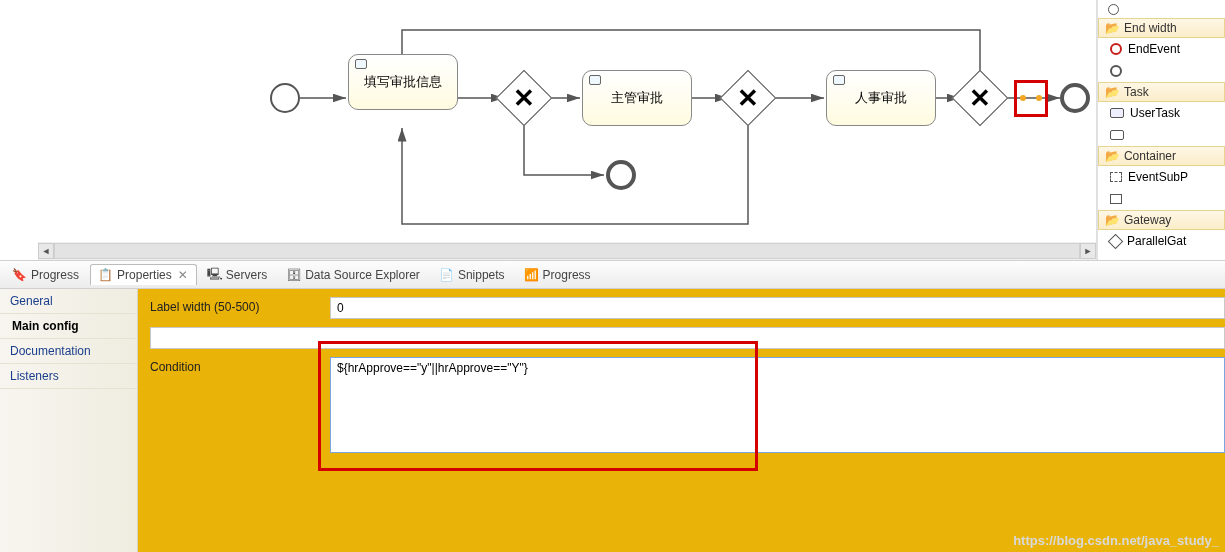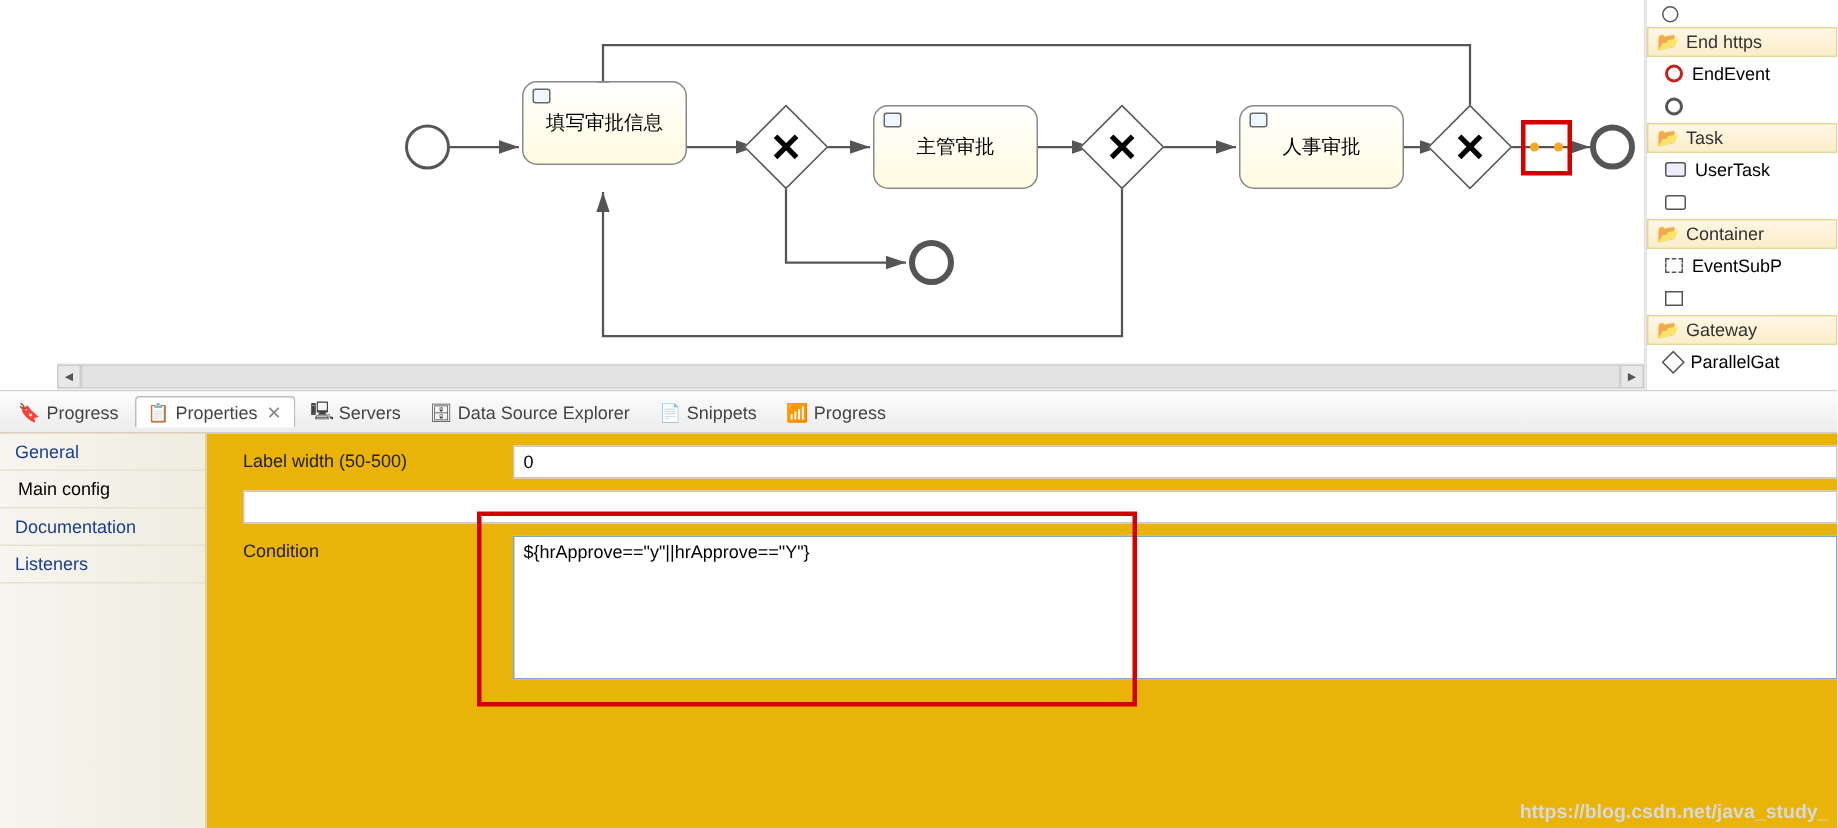--- a/index.html
+++ b/index.html
@@ -159,24 +159,24 @@
     width: 138px;
     background: linear-gradient(to right, #f7f5ef, #efece0);
     border-right: 1px solid #d8d4c4;
   }
   .propside .pitem {
     padding: 5px 10px;
     border-bottom: 1px solid #e6e2d2;
     color: #1a3e8c;
     cursor: default;
   }
-  .propside .pitem.active { font-weight: normal; color: #000; padding-left: 12px; }
+  .propside .pitem.active { font-weight: bold; color: #000; padding-left: 12px; }
   .propform {
     flex: 1;
-    padding: 8px 0 8px 24px;
+    padding: 8px 0 8px 12px;
     position: relative;
   }
   .frow {
     display: flex;
     align-items: flex-start;
     min-height: 28px;
     margin-bottom: 2px;
   }
   .frow label { width: 180px; padding-top: 3px; color: #222; }
   .fval {
@@ -284,21 +284,21 @@
       <div class="arrow">►</div>
     </div>
   </div>
 
   <div class="palette">
     <div class="trunc">
         <span style="width:11px;height:11px;border:1.5px solid #555;border-radius:50%;display:inline-block"></span>
       </div>
     <div class="cat">
       <span class="folder-icon">📂</span>
-      <span>End https</span>
+      <span>End width</span>
     </div>
     <div class="item">
       <span style="width:12px;height:12px;border:2px solid #c8201e;border-radius:50%;display:inline-block"></span>
       <span>EndEvent</span>
     </div>
     <div class="item">
       <span style="width:12px;height:12px;border:2px solid #555;border-radius:50%;display:inline-block"></span>
     </div>
     <div class="cat">
       <span class="folder-icon">📂</span>

